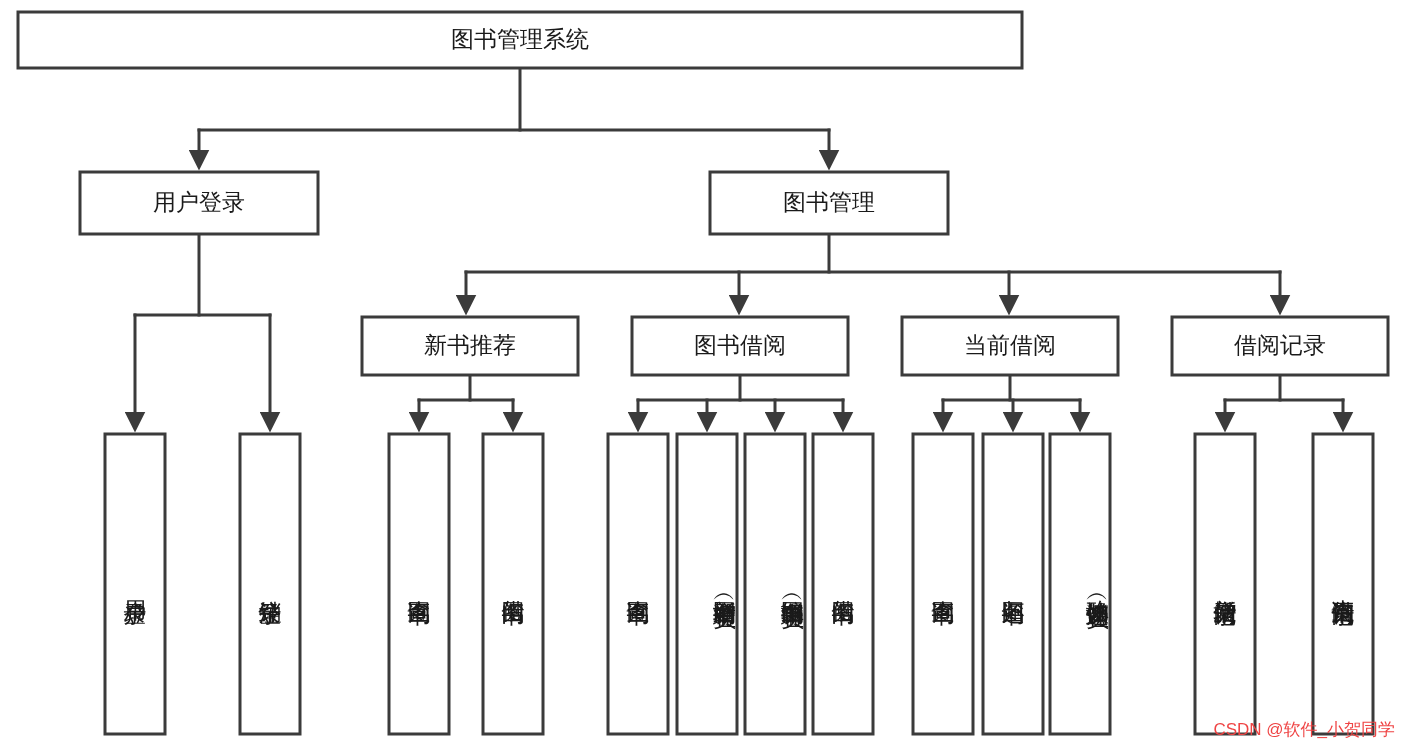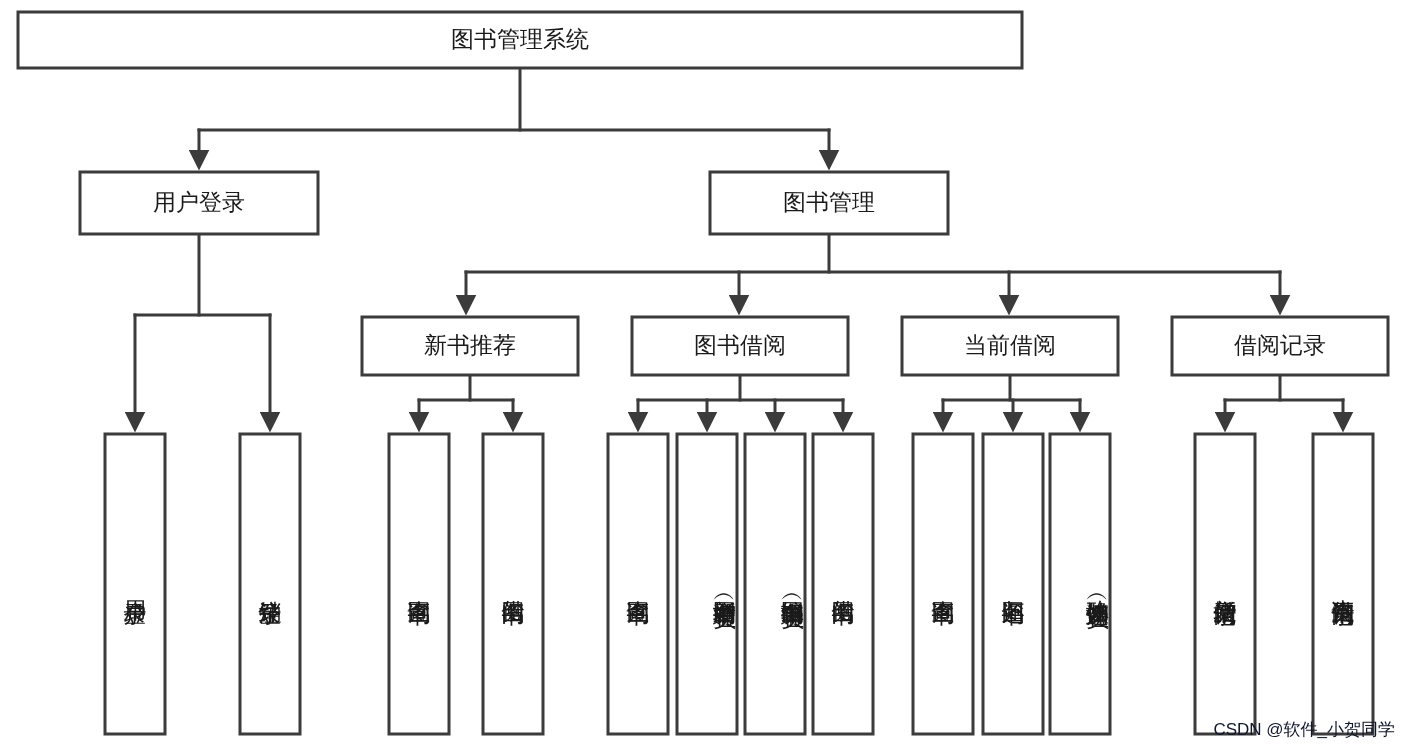--- a/index.html
+++ b/index.html
@@ -25,21 +25,21 @@
     font-family:"Liberation Sans","DejaVu Sans",sans-serif;
     font-size:23px;line-height:1.08;
     color:#1a1a1a;
     letter-spacing:1px;
     white-space:nowrap;
     pointer-events:none;
   }
   #watermark{
     position:absolute;right:10px;bottom:6px;
     font-family:"Liberation Sans","DejaVu Sans",sans-serif;
-    font-size:17px;color:#0f172a;
+    font-size:17px;color:#ef4444;
     white-space:nowrap;
   }
 </style>
 </head>
 <body>
 
 <div id="stage">
 
   <svg id="diagram" viewBox="0 0 1405 747">
     <defs>

